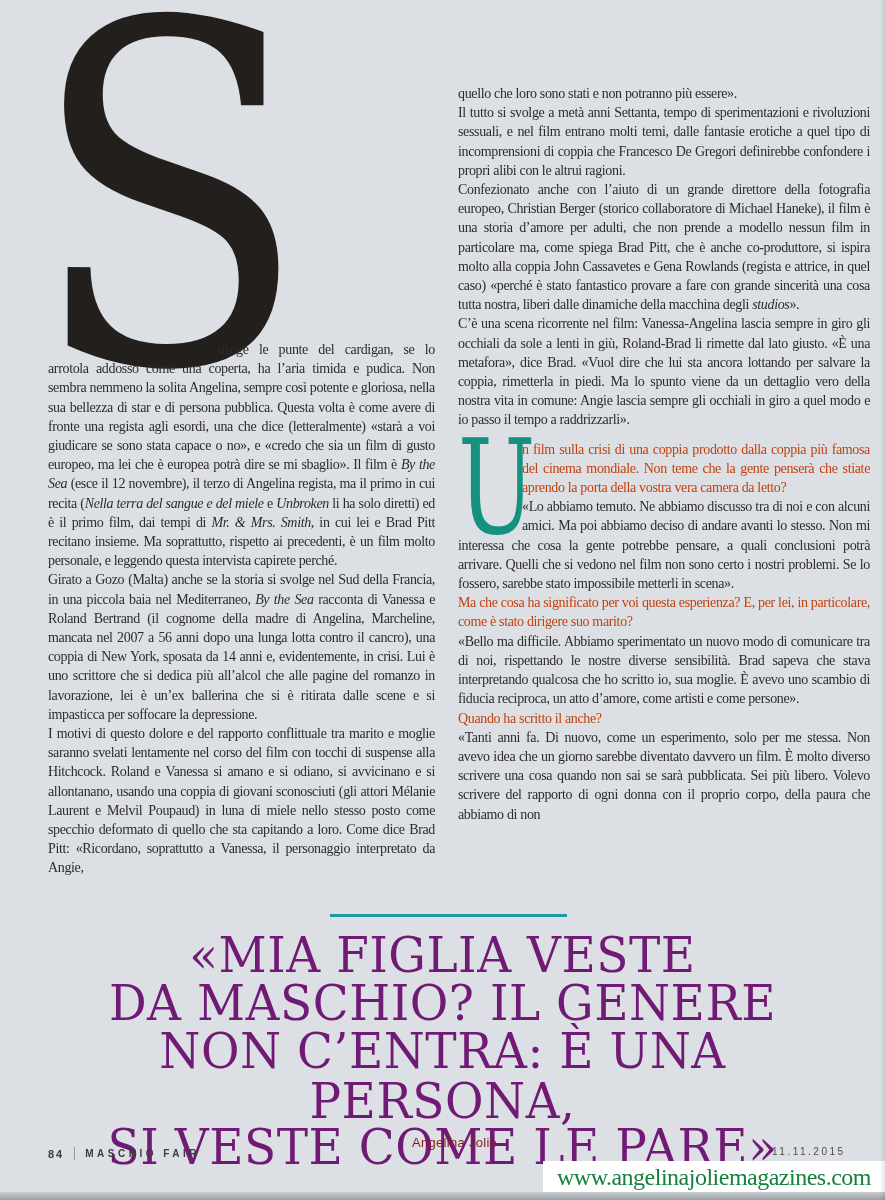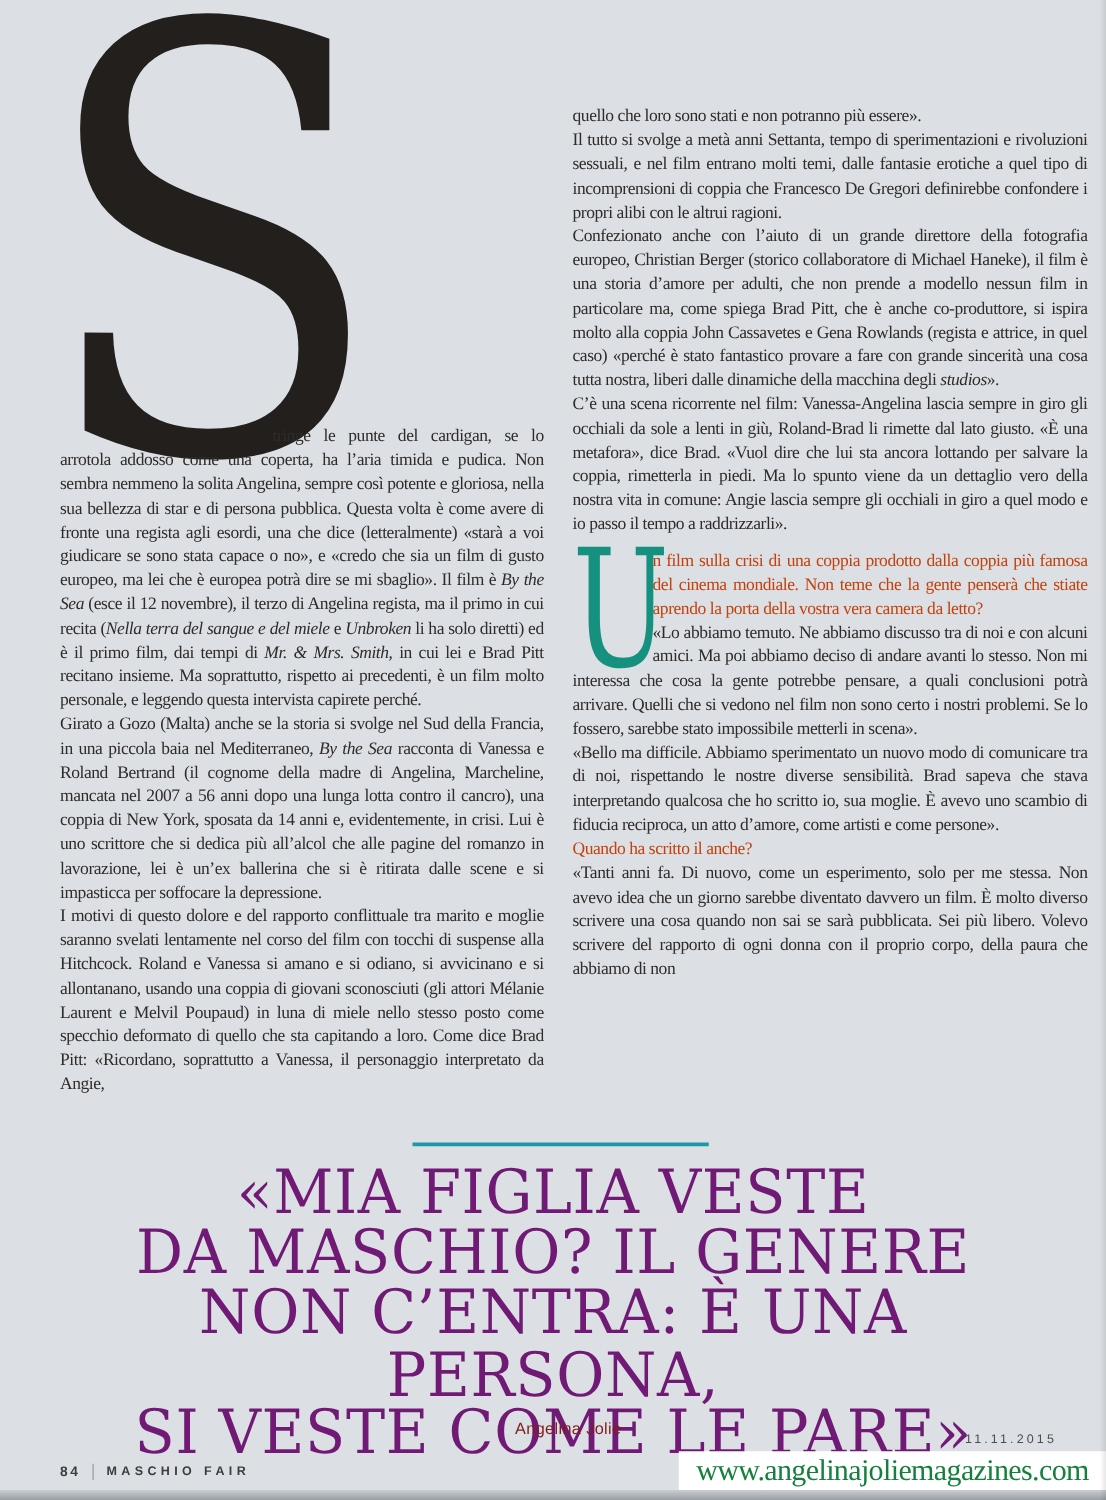--- a/index.html
+++ b/index.html
@@ -39,21 +39,21 @@
   
   .pullquote {
     position:absolute; left:20px; top:930px; width:845px;
     text-align:center; font-family:"DejaVu Serif", serif;
     font-size:47px; line-height:48px; letter-spacing:0.5px; color:#701a75;
   }
   .pullquote div { transform:scaleY(1.04); transform-origin:center top; }
   
   .footer-left {
     position:absolute; left:48px; top:1147px; display:flex; align-items:center;
-    font-family:"Liberation Sans", sans-serif; color:#3c3c3c;margin-top:24px;
+    font-family:"Liberation Sans", sans-serif; color:#3c3c3c;
   }
   .fl-num { font-size:11px; font-weight:700; letter-spacing:2px; }
   .fl-div { width:1px; height:13px; background:#9a9a9a; margin:0 10px; }
   .fl-mag { font-size:10px; font-weight:700; letter-spacing:3.5px; }
   .footer-center {
     position:absolute; left:412px; top:1135px;
     font-family:"Liberation Sans", sans-serif; font-size:13px;
     letter-spacing:0.3px; color:#7f1d1d;
   }
   .footer-right {
@@ -92,20 +92,21 @@
     <p>Il tutto si svolge a metà anni Settanta, tempo di sperimentazioni e rivoluzioni sessuali, e nel film entrano molti temi, dalle fantasie erotiche a quel tipo di incomprensioni di coppia che Francesco De Gregori definirebbe confondere i propri alibi con le altrui ragioni.</p>
     <p><span>Confezionato anche con l’aiuto di un grande direttore della fotografia europeo, Christian Berger (storico collaboratore di Michael Haneke), il film è una storia d’amore per adulti, che non prende a modello nessun film in particolare ma, come spiega Brad Pitt, che è anche co-produttore, si ispira molto alla coppia John Cassavetes e Gena Rowlands (regista e attrice, in quel caso) «perché è stato fantastico provare a fare con grande sincerità una cosa tutta nostra, liberi dalle dinamiche della macchina degli </span><span class="it">studios</span><span>».</span></p>
     <p>C’è una scena ricorrente nel film: Vanessa-Angelina lascia sempre in giro gli occhiali da sole a lenti in giù, Roland-Brad li rimette dal lato giusto. «È una metafora», dice Brad. «Vuol dire che lui sta ancora lottando per salvare la coppia, rimetterla in piedi. Ma lo spunto viene da un dettaglio vero della nostra vita in comune: Angie lascia sempre gli occhiali in giro a quel modo e io passo il tempo a raddrizzarli».</p>
 
     <div class="qa">
       <span class="u-float">
           <span class="u-glyph">U</span>
         </span>
       <p class="q">n film sulla crisi di una coppia prodotto dalla coppia più famosa del cinema mondiale. Non teme che la gente penserà che stiate aprendo la porta della vostra vera camera da letto?</p>
       <p>«Lo abbiamo temuto. Ne abbiamo discusso tra di noi e con alcuni amici. Ma poi abbiamo deciso di andare avanti lo stesso. Non mi interessa che cosa la gente potrebbe pensare, a quali conclusioni potrà arrivare. Quelli che si vedono nel film non sono certo i nostri problemi. Se lo fossero, sarebbe stato impossibile metterli in scena».</p>
+      <p class="q">Ma che cosa ha significato per voi questa esperienza? E, per lei, in particolare, come è stato dirigere suo marito?</p>
       <p>«Bello ma difficile. Abbiamo sperimentato un nuovo modo di comunicare tra di noi, rispettando le nostre diverse sensibilità. Brad sapeva che stava interpretando qualcosa che ho scritto io, sua moglie. È avevo uno scambio di fiducia reciproca, un atto d’amore, come artisti e come persone».</p>
       <p class="q">Quando ha scritto il anche?</p>
       <p>«Tanti anni fa. Di nuovo, come un esperimento, solo per me stessa. Non avevo idea che un giorno sarebbe diventato davvero un film. È molto diverso scrivere una cosa quando non sai se sarà pubblicata. Sei più libero. Volevo scrivere del rapporto di ogni donna con il proprio corpo, della paura che abbiamo di non</p>
     </div>
   </div>
 
   <div class="rule-teal"></div>
 
   <div class="pullquote">
     <div>«MIA FIGLIA VESTE</div>

